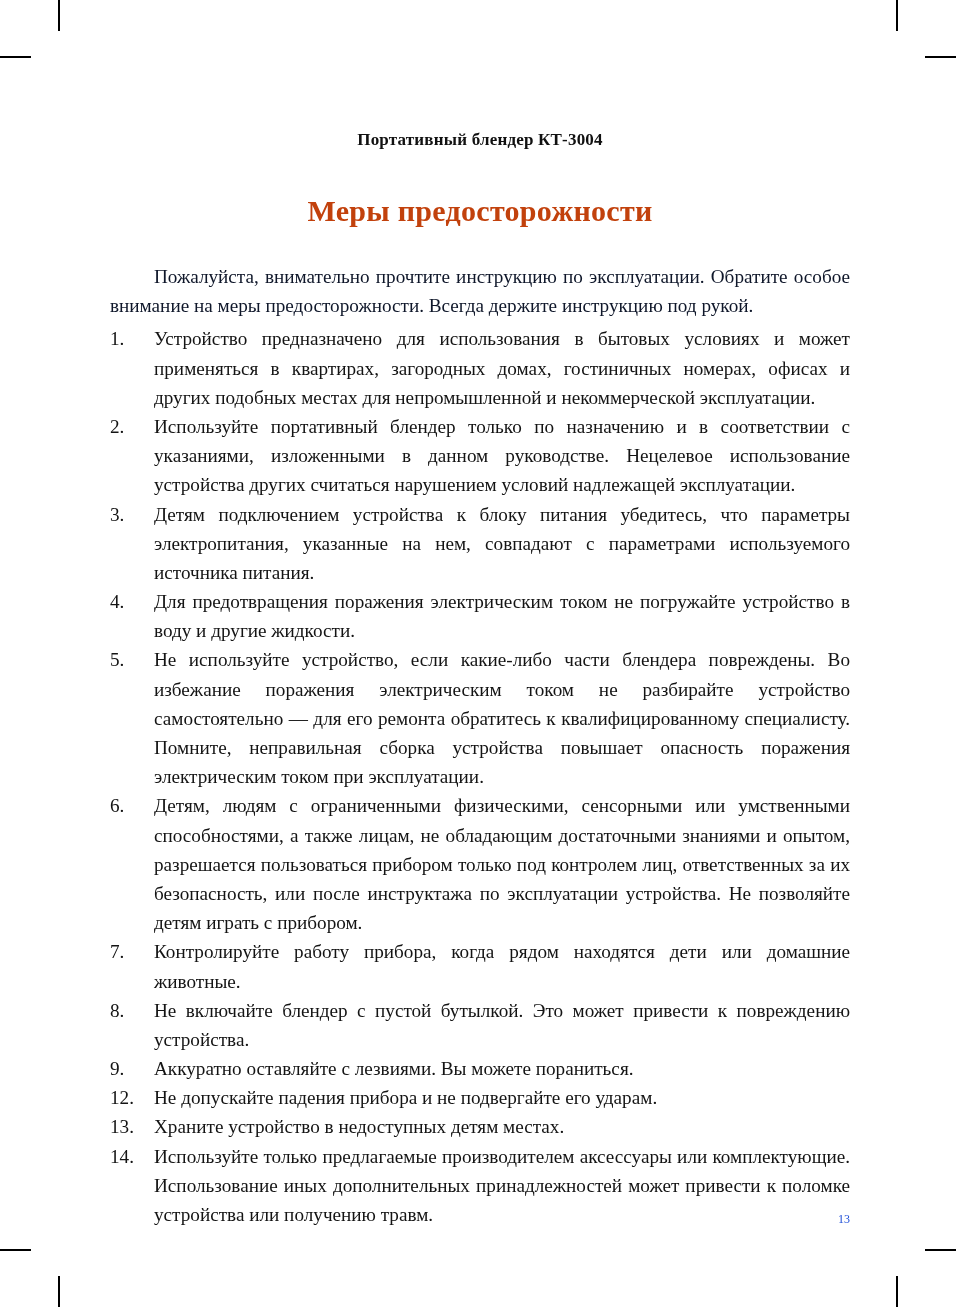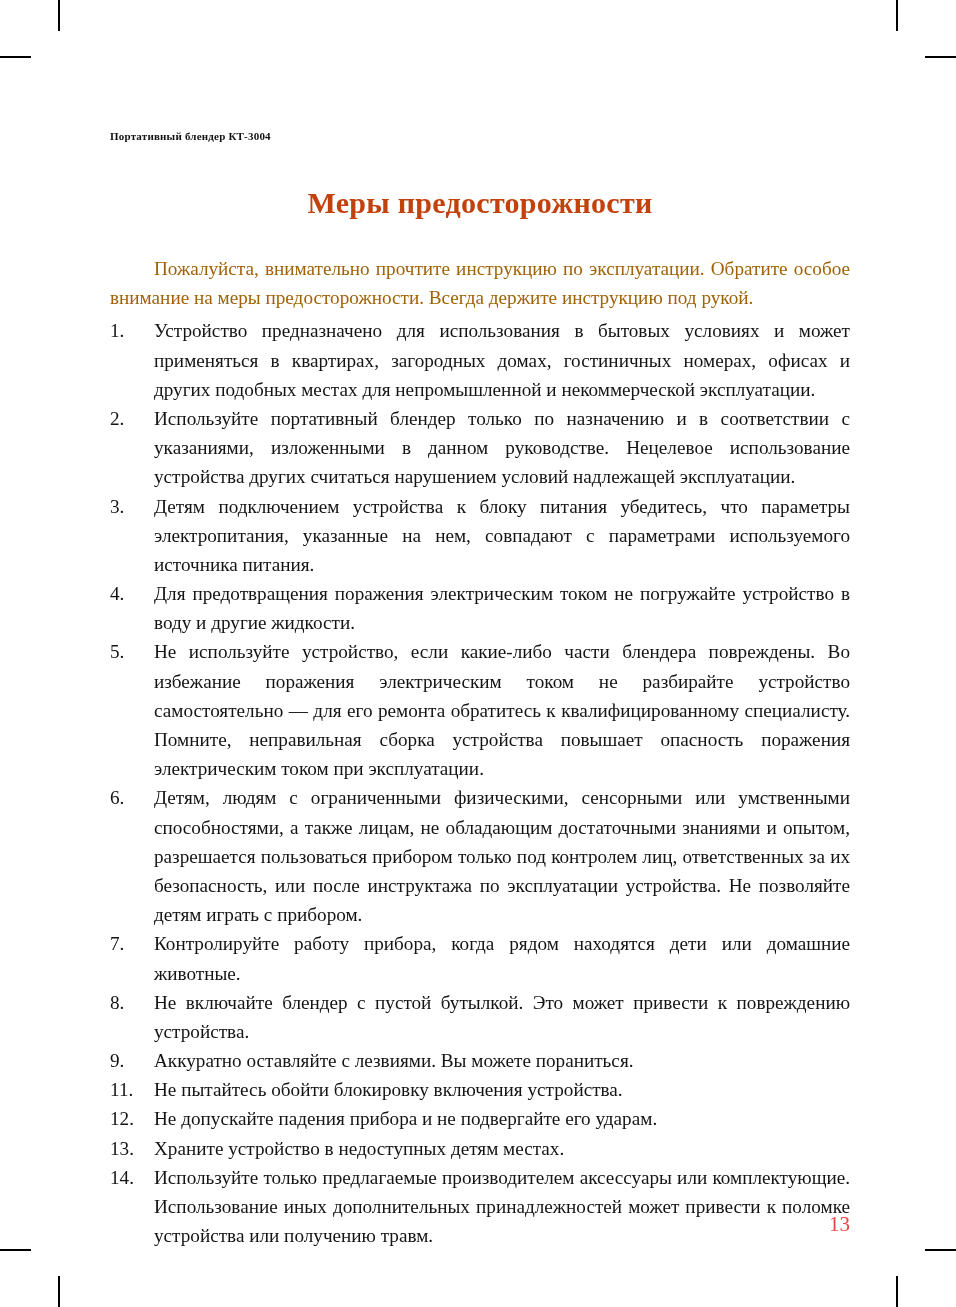--- a/index.html
+++ b/index.html
@@ -39,44 +39,44 @@
 
   
   .content {
     position: absolute;
     left: 110px;
     top: 130px;
     width: 740px;
   }
 
   .running-head {
-    text-align: left;
+    text-align: center;
     font-weight: bold;
-    font-size: 11px;
+    font-size: 17px;
     letter-spacing: 0.2px;
     margin: 0 0 44px 0;
     color: #111111;
   }
 
   .doc-title {
     text-align: center;
     font-weight: bold;
     font-size: 30px;
     letter-spacing: 0.3px;
     margin: 0 0 34px 0;
     color: #c2410c;
   }
 
   .intro {
     margin: 0 0 4px 0;
     text-indent: 44px;
     text-align: justify;
     font-size: 19.2px;
     line-height: 1.52;
-    color: #a16207;
+    color: #0f172a;
   }
 
   ol.rules {
     list-style: none;
     margin: 0;
     padding: 0;
   }
 
   ol.rules > li {
     position: relative;
@@ -108,22 +108,22 @@
   .intro {
     text-justify: inter-word;
   }
 
   .page-number {
     position: absolute;
     left: 0;
     top: 1082px;
     width: 740px;
     text-align: right;
-    font-size: 21px;
-    color: #ef4444;
+    font-size: 12px;
+    color: #1d4ed8;
   }
 </style>
 </head>
 <body>
 
 <div class="page">
 
   <div class="crop crop-v crop-tl-v"></div>
   <div class="crop crop-h crop-tl-h"></div>
   <div class="crop crop-v crop-tr-v"></div>
@@ -172,24 +172,20 @@
         </li>
         <li>
           <span class="num">8.</span>
           <span class="txt">Не включайте блендер с пустой бутылкой. Это может привести к повреждению устройства.</span>
         </li>
         <li>
           <span class="num">9.</span>
           <span class="txt">Аккуратно оставляйте с лезвиями. Вы можете пораниться.</span>
         </li>
         <li>
-          <span class="num">11.</span>
-          <span class="txt">Не пытайтесь обойти блокировку включения устройства.</span>
-        </li>
-        <li>
           <span class="num">12.</span>
           <span class="txt">Не допускайте падения прибора и не подвергайте его ударам.</span>
         </li>
         <li>
           <span class="num">13.</span>
           <span class="txt">Храните устройство в недоступных детям местах.</span>
         </li>
         <li>
           <span class="num">14.</span>
           <span class="txt">Используйте только предлагаемые производителем аксессуары или комплектующие. Использование иных дополнительных принадлежностей может привести к поломке устройства или получению травм.</span>

